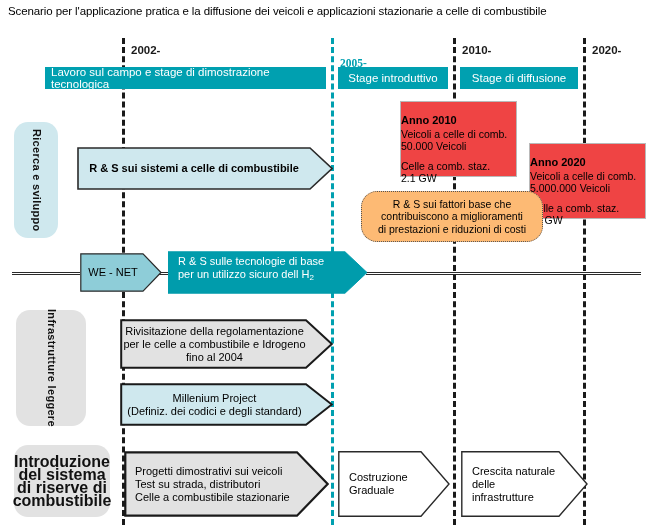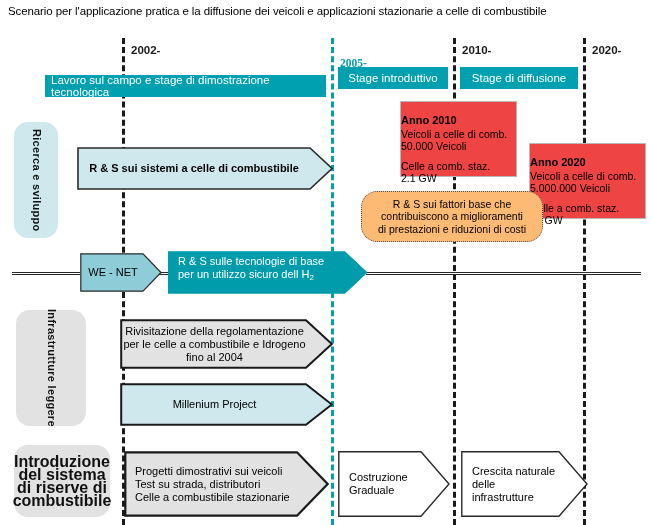--- a/index.html
+++ b/index.html
@@ -34,21 +34,21 @@
   .yearlbl.black{color:#1a1a1a;}
   .yearlbl.teal{color:#00A0B0;}
 
   
   .stagebar{
     position:absolute;height:22px;background:#00A0B0;
     color:#ffffff;font-size:11.5px;
     display:flex;align-items:center;
     box-sizing:border-box;
   }
-  .stagebar.left{justify-content:flex-start;padding-left:6px;margin-top:8px;}
+  .stagebar.left{justify-content:flex-start;padding-left:6px;}
   .stagebar.center{justify-content:center;}
 
   
   .infobox{
     position:absolute;background:#ef4444;border:1px solid #b9b9b9;
     box-sizing:border-box;
     font-size:10.5px;line-height:12.5px;
     color:#000;
     padding-top:12px;
   }
@@ -207,20 +207,21 @@
     </div>
   </div>
 
   <div class="arrowwrap" style="left:120px;top:383px;width:213px;height:43px;">
     <svg width="213" height="43" viewBox="0 0 213 43">
       <polygon points="1.2,1.2 186,1.2 211.8,21.5 186,41.8 1.2,41.8" fill="#cfe8ee" stroke="#1a1a1a" stroke-width="2"></polygon>
     </svg>
     <div class="lbl c lbl-black" style="padding-right:24px;">
       <span>
         <span>Millenium Project</span><br>
+        <span>(Definiz. dei codici e degli standard)</span>
       </span>
     </div>
   </div>
 
   <div class="pill grey" style="left:14px;top:445px;width:96px;height:72px;">
     <span class="htxt">Introduzione del sistema di riserve di combustibile</span>
   </div>
 
   <div class="arrowwrap" style="left:124px;top:451px;width:205px;height:66px;">
     <svg width="205" height="66" viewBox="0 0 205 66">

